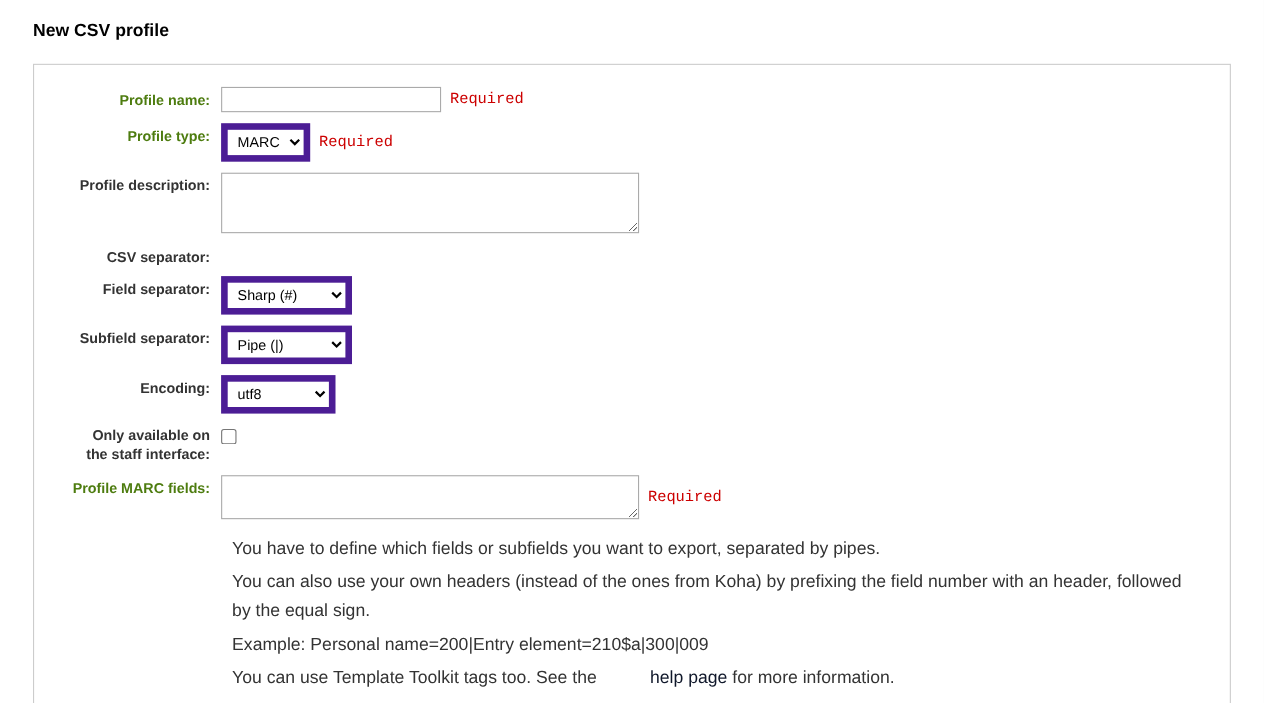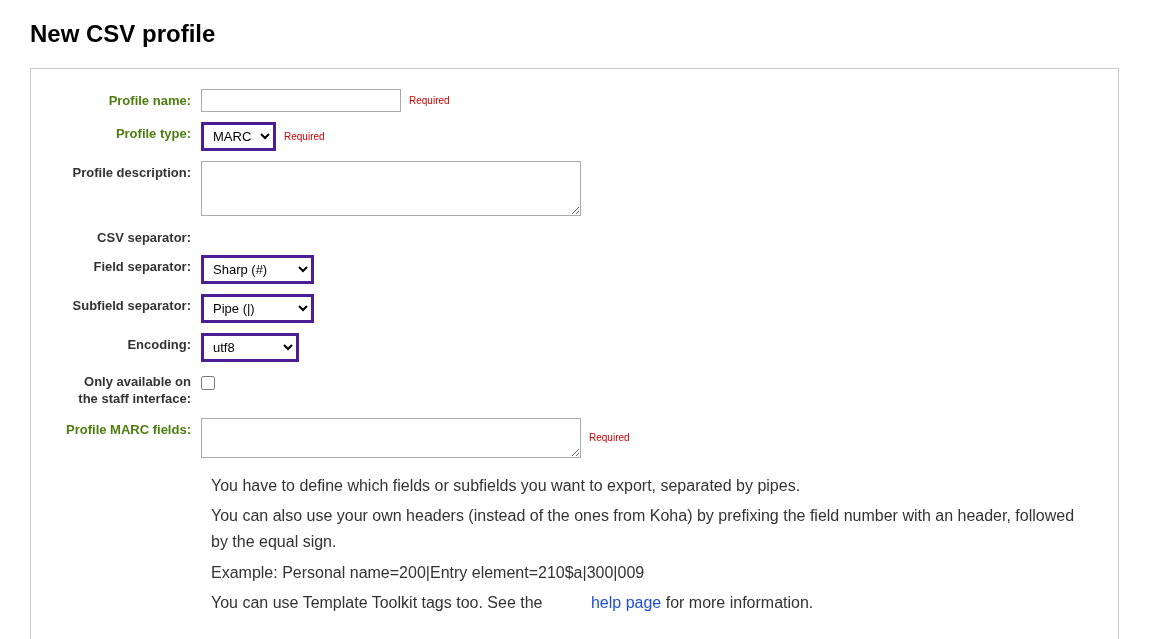--- a/index.html
+++ b/index.html
@@ -9,21 +9,21 @@
       background: #f0f0f0;
       color: #333;
     }
     .page-wrapper {
       background: #fff;
       margin: 0;
       padding: 20px 30px 30px 30px;
       min-height: 639px;
     }
     h1 {
-      font-size: 24px;
+      font-size: 16px;
       font-weight: bold;
       color: #000;
       margin-bottom: 20px;
     }
     .form-container {
       background: #fff;
       border: 1px solid #ccc;
       padding: 20px 30px;
     }
     .form-row {
@@ -48,54 +48,55 @@
       align-items: center;
       gap: 8px;
     }
     input[type="text"] {
       border: 1px solid #aaa;
       padding: 3px 5px;
       font-size: 13px;
       width: 200px;
     }
     select {
-      border: 3px solid #4c1d95;
+      border: 6px solid #4c1d95;
       padding: 3px 5px;
       font-size: 13px;
       background: #fff;
     }
     textarea {
       border: 1px solid #aaa;
       padding: 3px 5px;
       font-size: 13px;
       width: 380px;
       height: 55px;
       resize: vertical;
     }
     .required-text {
       color: #c00;
-      font-size: 10px;
+      font-size: 14px;
+      font-family: Liberation Mono, monospace;
     }
     .description-label {
       text-align: right;
       line-height: 1.3;
       padding-top: 4px;
     }
     .info-section {
       margin-top: 15px;
       margin-left: 150px;
       font-size: 16px;
       color: #333;
       line-height: 1.6;
     }
     .info-section p {
       margin-bottom: 5px;
     }
     .info-section a {
-      color: #1d4ed8;
+      color: #0f172a;
       text-decoration: none;
       padding-left: 44px;
     }
     .footer-buttons {
       margin-top: 20px;
       display: flex;
       gap: 10px;
       align-items: center;
       padding: 10px 0;
       border-top: 1px solid #ccc;

